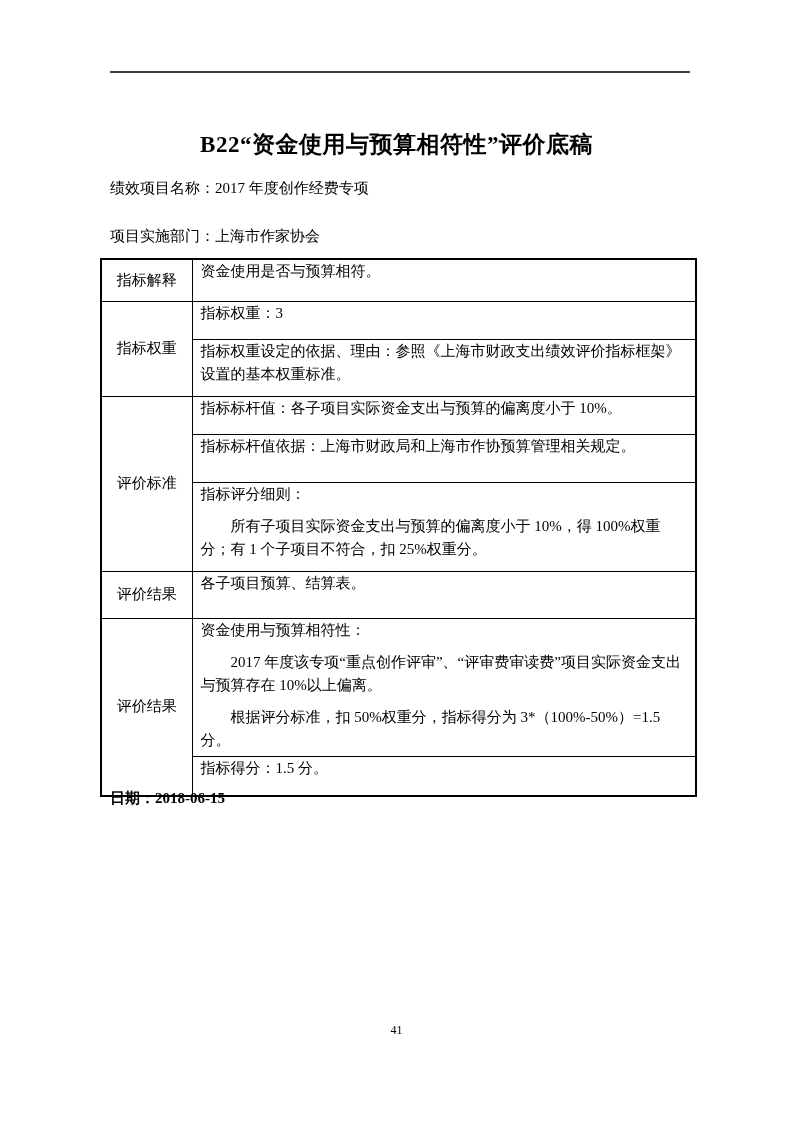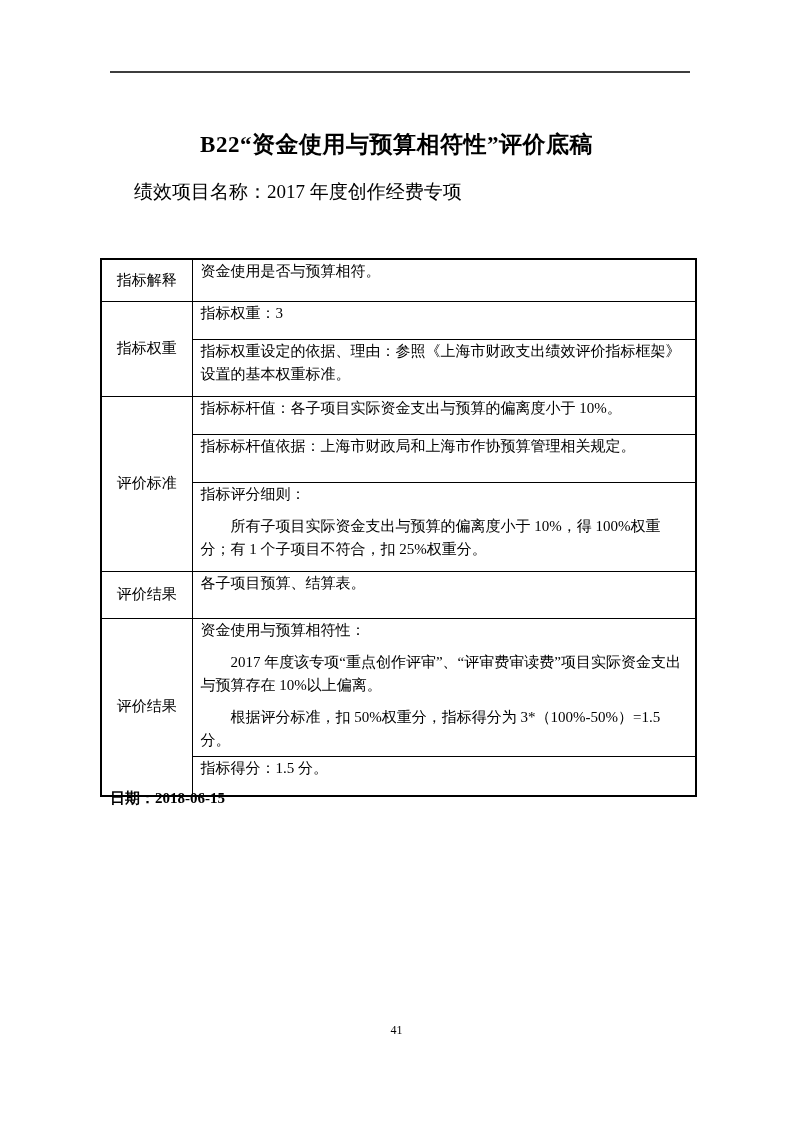--- a/index.html
+++ b/index.html
@@ -28,23 +28,22 @@
     left: 0;
     width: 100%;
     text-align: center;
     font-size: 23px;
     font-weight: bold;
     letter-spacing: 0.5px;
   }
   .meta-line {
     position: absolute;
     left: 110px;
-    font-size: 19px;
+    font-size: 15px;
     white-space: pre;
-    margin-left: 24px;
   }
   .meta-project    { top: 179px; }
   .meta-department { top: 227px; }
 
   table.eval-table {
     position: absolute;
     left: 100px;
     top: 258px;
     width: 597px;
     border-collapse: collapse;
@@ -101,20 +100,21 @@
 </head>
 <body>
 
 <div class="page">
 
   <div class="top-rule"></div>
 
   <div class="doc-title">B22“资金使用与预算相符性”评价底稿</div>
 
   <div class="meta-line meta-project">绩效项目名称：2017 年度创作经费专项</div>
+  <div class="meta-line meta-department">项目实施部门：上海市作家协会</div>
 
   <table class="eval-table">
     <tbody>
         <tr class="r1">
       <td class="label-cell">指标解释</td>
       <td class="content-cell">
         <p>资金使用是否与预算相符。</p>
       </td>
     </tr>
 

